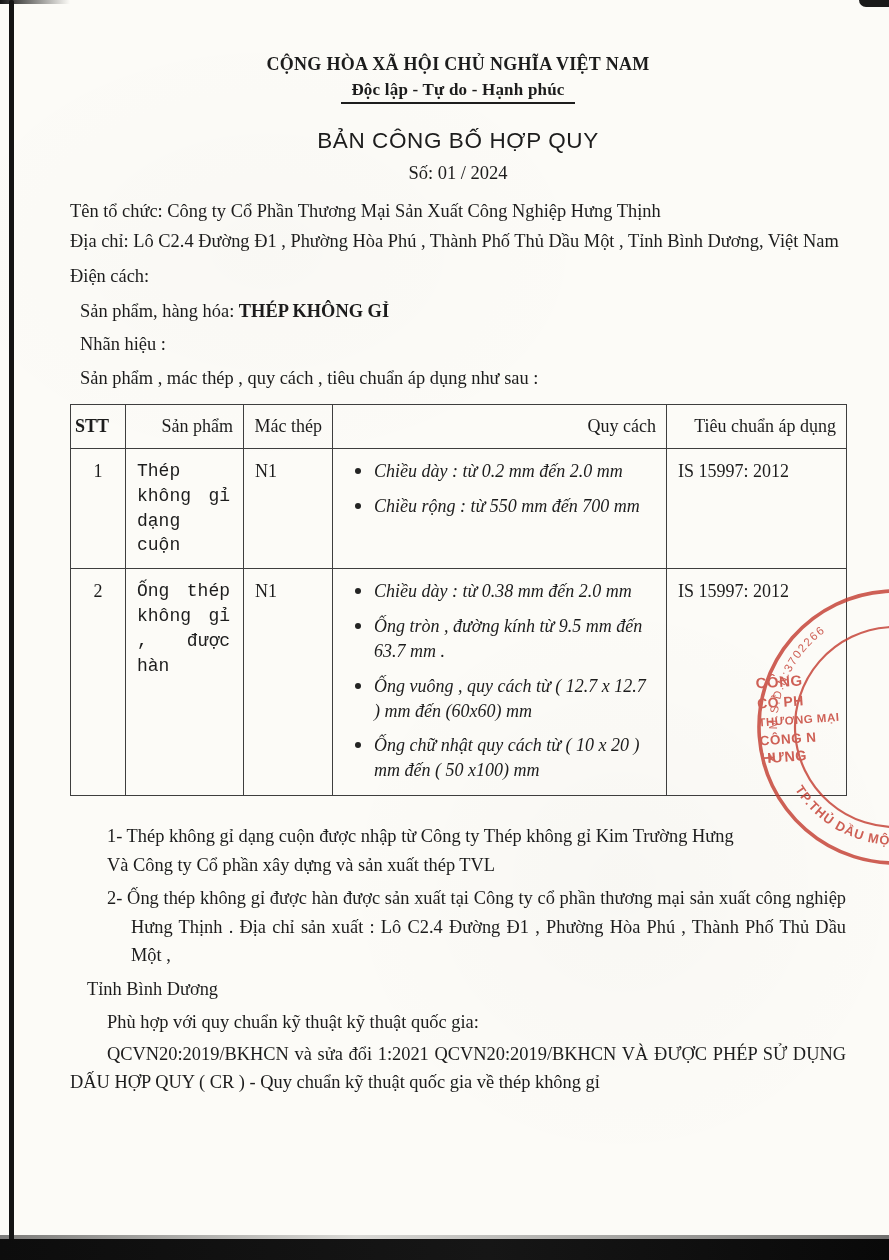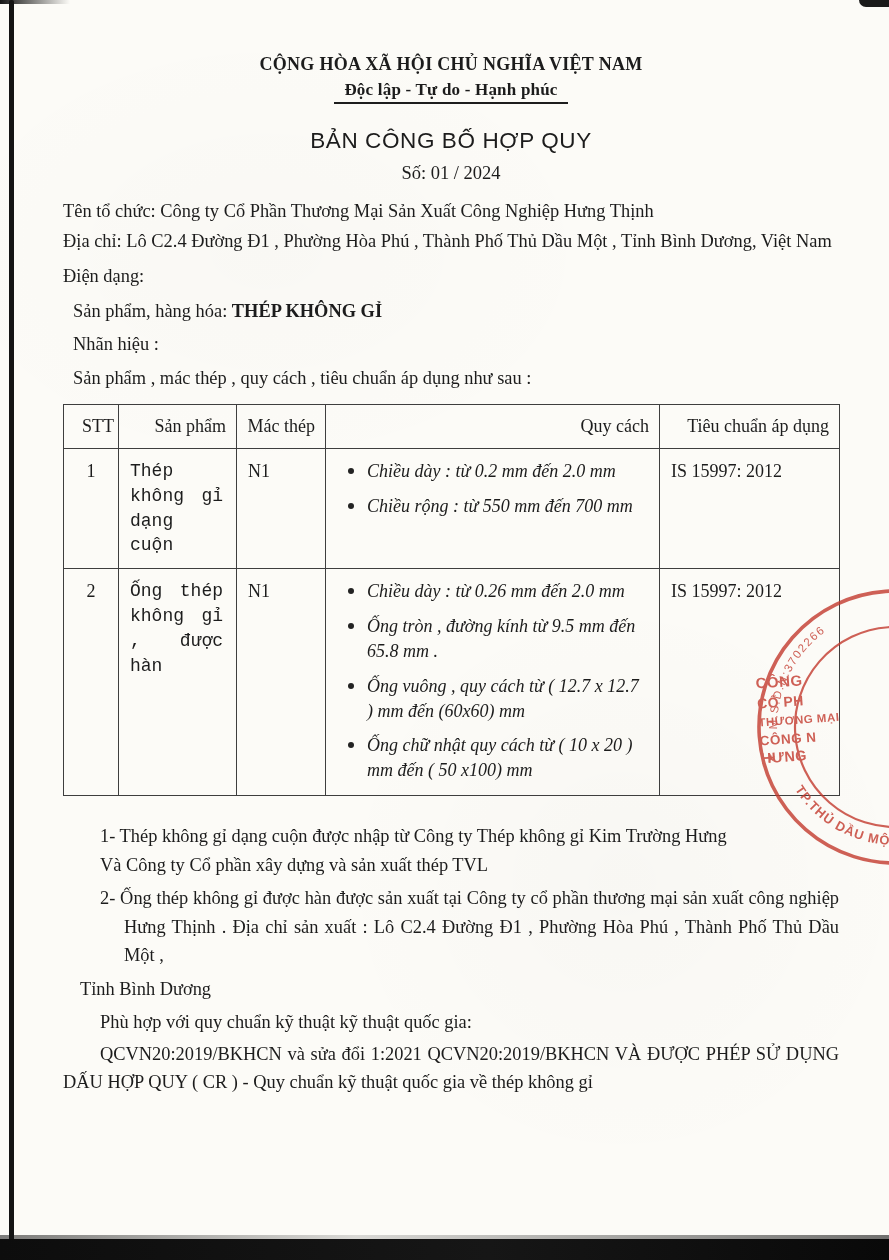--- a/index.html
+++ b/index.html
@@ -34,21 +34,21 @@
   }
   .corner-tr {
     position: absolute; right: 0; top: 0; width: 30px; height: 7px;
     background: #1a1a1a; border-bottom-left-radius: 7px; z-index: 5;
   }
   .corner-tl {
     position: absolute; left: 0; top: 0; width: 70px; height: 4px;
     background: linear-gradient(to right, #151515, rgba(21,21,21,0)); z-index: 5;
   }
 
-  .content { position: absolute; left: 63px; top: 54px; width: 776px; }
+  .content { position: absolute; left: 70px; top: 54px; width: 776px; }
 
   .nat-title { text-align: center; font-size: 18px; font-weight: bold; letter-spacing: 0.3px; }
   .motto-wrap { text-align: center; margin-top: 5px; }
   .motto {
     display: inline-block; font-size: 17px; font-weight: bold;
     padding: 0 10px 2px; border-bottom: 2px solid #1d1d1d; letter-spacing: 0.2px;
   }
   .doc-title {
     text-align: center; margin-top: 24px;
     font-family: "Liberation Sans", "DejaVu Sans", sans-serif;
@@ -68,21 +68,21 @@
   
   .spec-table {
     border-collapse: collapse; table-layout: fixed;
     width: 776px; margin-top: 12px; font-size: 18px;
   }
   .spec-table th, .spec-table td {
     border: 1.6px solid #3e3e3e; vertical-align: top;
     line-height: 1.38; font-weight: normal;
   }
   .spec-table th { text-align: right; padding: 9px 10px; }
-  .spec-table th.th-stt { text-align: right; padding: 9px 4px; }
+  .spec-table th.th-stt { text-align: left; padding: 9px 4px; font-weight: bold; }
   .spec-table td { padding: 10px 11px; }
   td.c-stt { text-align: center; }
   td.c-sp  { text-align: justify; padding-right: 13px; font-family: Liberation Mono, monospace; }
   .spec-list { margin: 0; padding: 0 2px 0 11px; list-style: none; font-style: italic; }
   .spec-list li { display: flex; gap: 13px; margin-bottom: 10px; }
   .spec-list li:last-child { margin-bottom: 2px; }
   .dot { flex: 0 0 auto; width: 6px; height: 6px; border-radius: 50%; background: #232323; margin-top: 9px; }
 
   
   .note-1 { margin: 26px 0 0 37px; }
@@ -114,21 +114,21 @@
     <div class="nat-title">CỘNG HÒA XÃ HỘI CHỦ NGHĨA VIỆT NAM</div>
     <div class="motto-wrap">
       <span class="motto">Độc lập - Tự do - Hạnh phúc</span>
     </div>
 
     <div class="doc-title">BẢN CÔNG BỐ HỢP QUY</div>
     <div class="doc-number">Số: 01 / 2024</div>
 
     <p class="p p-org">Tên tổ chức: Công ty Cổ Phần Thương Mại Sản Xuất Công Nghiệp Hưng Thịnh</p>
     <p class="p p-address">Địa chỉ: Lô C2.4 Đường Đ1 , Phường Hòa Phú , Thành Phố Thủ Dầu Một , Tỉnh Bình Dương, Việt Nam</p>
-    <p class="p p-phone">Điện dạng:</p>
+    <p class="p p-phone">Điện cách:</p>
     <p class="p p-product"><span>Sản phẩm, hàng hóa: </span><span class="bold">THÉP KHÔNG GỈ</span></p>
     <p class="p p-brand">Nhãn hiệu :</p>
     <p class="p p-intro">Sản phẩm , mác thép , quy cách , tiêu chuẩn áp dụng như sau :</p>
 
     <table class="spec-table">
       <colgroup>
         <col style="width:55px">
           <col style="width:118px">
           <col style="width:89px">
           <col style="width:334px">
@@ -163,25 +163,25 @@
             <td class="c-tc">IS 15997: 2012</td>
           </tr>
           <tr>
             <td class="c-stt">2</td>
             <td class="c-sp">Ống thép không gỉ , được hàn</td>
             <td class="c-mt">N1</td>
             <td class="c-qc">
               <ul class="spec-list">
                 <li>
                   <span class="dot"></span>
-                  <span>Chiều dày : từ 0.26 mm đến 2.0 mm</span>
-                </li>
-                <li>
-                  <span class="dot"></span>
-                  <span>Ống tròn , đường kính từ 9.5 mm đến 65.8 mm .</span>
+                  <span>Chiều dày : từ 0.38 mm đến 2.0 mm</span>
+                </li>
+                <li>
+                  <span class="dot"></span>
+                  <span>Ống tròn , đường kính từ 9.5 mm đến 63.7 mm .</span>
                 </li>
                 <li>
                   <span class="dot"></span>
                   <span>Ống vuông , quy cách từ ( 12.7 x 12.7 ) mm đến (60x60) mm</span>
                 </li>
                 <li>
                   <span class="dot"></span>
                   <span>Ống chữ nhật quy cách từ ( 10 x 20 ) mm đến ( 50 x100) mm</span>
                 </li>
               </ul>

